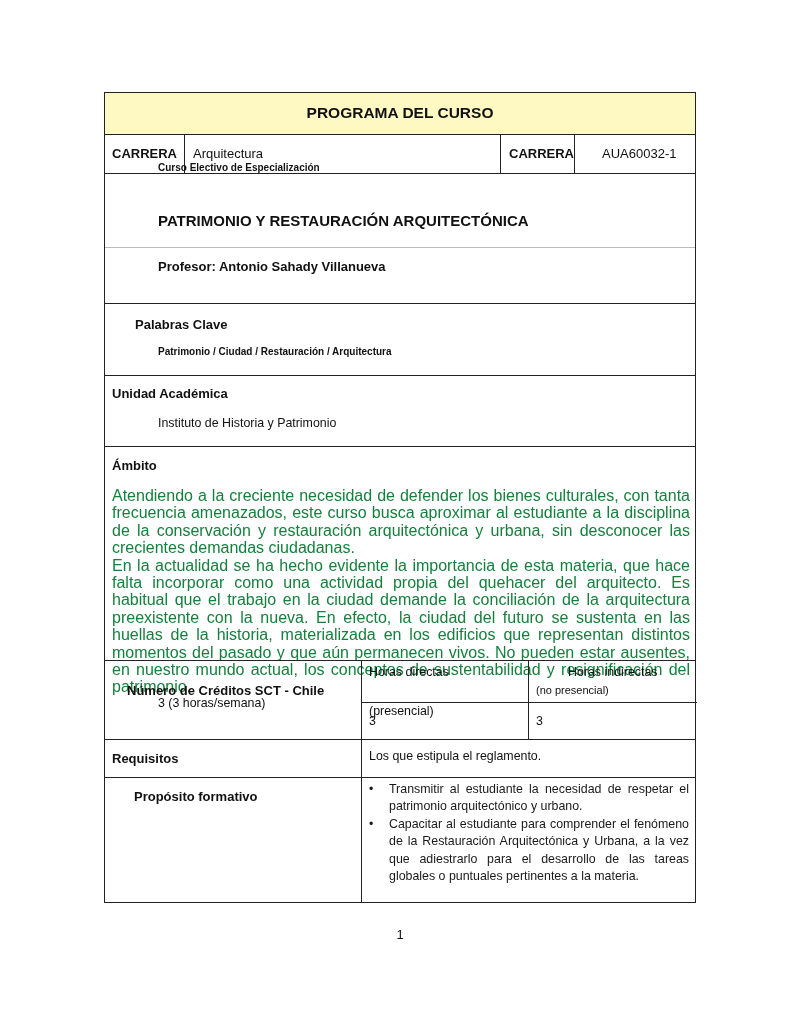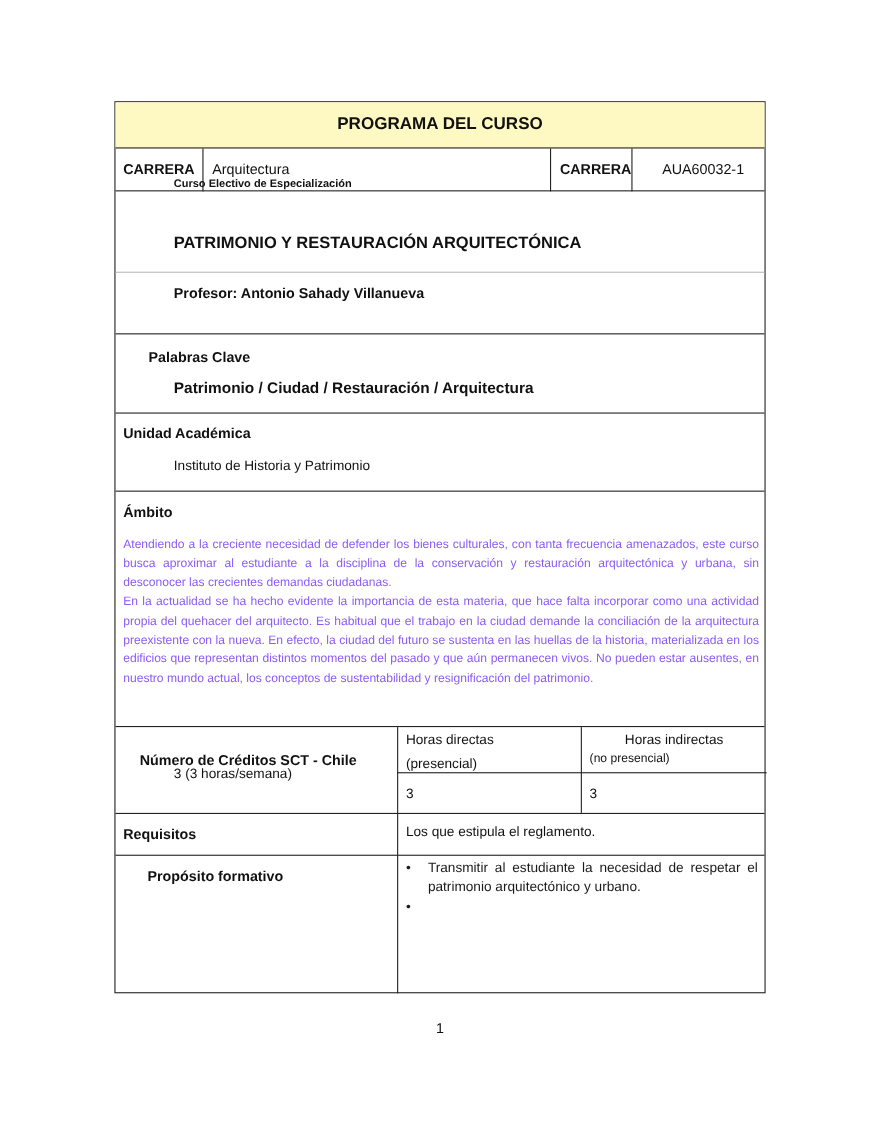--- a/index.html
+++ b/index.html
@@ -10,22 +10,22 @@
            box-sizing: border-box; border: 1.5px solid #222; }
     .hline { position: absolute; left: 0; width: 100%; height: 0; border-top: 1.5px solid #222; }
     .hline.light { border-top: 1px solid #bbb; }
     .vline { position: absolute; width: 0; border-left: 1.2px solid #222; }
     .txt { position: absolute; white-space: nowrap; font-size: 13px; line-height: 16px; }
     .b { font-weight: bold; }
     .hdr { position: absolute; left: 0; top: 0; width: 100%; height: 42px; background: #fef9c3; }
     .title { position: absolute; left: 0; top: 11px; width: 100%; text-align: center;
              font-size: 15.5px; font-weight: bold; }
     .course { font-size: 15px; font-weight: bold; }
-    .para { position: absolute; left: 7px; width: 578px; font-size: 11px; line-height: 17.4px;
-            text-align: justify; color: #8b5cf6; }
+    .para { position: absolute; left: 7px; width: 578px; font-size: 16px; line-height: 17.4px;
+            text-align: justify; color: #15803d; }
     .para p { margin: 0; }
     .list { position: absolute; left: 262px; top: 116px; width: 322px; margin: 0; padding: 0; list-style: none;
             font-size: 12.4px; line-height: 17.4px; color: #1a1a1a; }
     .list li { position: relative; padding-left: 22px; text-align: justify; }
     .bullet { position: absolute; left: 2px; top: 0; }
     .pagenum { position: absolute; left: 0; width: 800px; top: 927px; text-align: center; font-size: 13px; }
   </style>
 </head>
 <body>
 
@@ -47,57 +47,58 @@
     <div class="hline" style="top:80px;"></div>
 
     <div class="txt b" style="left:53px; top:67px; font-size:10px;">Curso Electivo de Especialización</div>
     <div class="txt course" style="left:53px; top:120px;">PATRIMONIO Y RESTAURACIÓN ARQUITECTÓNICA</div>
     <div class="hline light" style="top:154px;"></div>
 
     <div class="txt b" style="left:53px; top:166px; font-size:13px;">Profesor: Antonio Sahady Villanueva</div>
     <div class="hline" style="top:210px;"></div>
 
     <div class="txt b" style="left:7px; top:224px;margin-left:23px;">Palabras Clave</div>
-    <div class="txt b" style="left:53px; top:251px; font-size:14px;text-align:center;">Patrimonio / Ciudad / Restauración / Arquitectura</div>
+    <div class="txt b" style="left:53px; top:251px; font-size:10px;text-align:center;">Patrimonio / Ciudad / Restauración / Arquitectura</div>
     <div class="hline" style="top:282px;"></div>
 
     <div class="txt b" style="left:7px; top:293px;">Unidad Académica</div>
     <div class="txt" style="left:53px; top:322px; font-size:12.4px;">Instituto de Historia y Patrimonio</div>
     <div class="hline" style="top:353px;"></div>
 
     <div class="txt b" style="left:7px; top:365px;">Ámbito</div>
     <div class="para" style="top:394px;">
       <p>Atendiendo a la creciente necesidad de defender los bienes culturales, con tanta frecuencia amenazados, este curso busca aproximar al estudiante a la disciplina de la conservación y restauración arquitectónica y urbana, sin desconocer las crecientes demandas ciudadanas.</p>
       <p>En la actualidad se ha hecho evidente la importancia de esta materia, que hace falta incorporar como una actividad propia del quehacer del arquitecto. Es habitual que el trabajo en la ciudad demande la conciliación de la arquitectura preexistente con la nueva. En efecto, la ciudad del futuro se sustenta en las huellas de la historia, materializada en los edificios que representan distintos momentos del pasado y que aún permanecen vivos. No pueden estar ausentes, en nuestro mundo actual, los conceptos de sustentabilidad y resignificación del patrimonio.</p>
     </div>
     <div class="hline" style="top:567px;"></div>
 
     <div class="vline" style="left:256px; top:568px; height:242px;"></div>
     <div class="vline" style="left:423px; top:568px; height:78px;"></div>
     <div class="txt b" style="left:22px; top:578px;margin-top:12px;">Número de Créditos SCT - Chile</div>
     <div class="txt" style="left:53px; top:602px; font-size:12.4px;">3 (3 horas/semana)</div>
     <div class="txt" style="left:264px; top:571px; font-size:12.4px;">Horas directas</div>
-    <div class="txt" style="left:264px; top:593px; font-size:12.4px;text-align:center;">(presencial)</div>
+    <div class="txt" style="left:264px; top:610px; font-size:12.4px;text-align:center;">(presencial)</div>
     <div class="txt" style="left:431px; top:571px; font-size:12.4px;margin-left:32px;">Horas indirectas</div>
     <div class="txt" style="left:431px; top:589px; font-size:11px;">(no presencial)</div>
     <div class="hline" style="top:609px; left:256px; width:336px;"></div>
     <div class="txt" style="left:264px; top:620px; font-size:12.4px;">3</div>
     <div class="txt" style="left:431px; top:620px; font-size:12.4px;">3</div>
     <div class="hline" style="top:646px;"></div>
 
     <div class="txt b" style="left:7px; top:658px;">Requisitos</div>
     <div class="txt" style="left:264px; top:655px; font-size:12.4px;">Los que estipula el reglamento.</div>
     <div class="hline" style="top:684px;"></div>
 
     <div class="txt b" style="left:7px; top:696px;padding-left:22px;">Propósito formativo</div>
     <ul class="list" style="top:688px;">
       <li>
         <span class="bullet">•</span>
         <span>Transmitir al estudiante la necesidad de respetar el patrimonio arquitectónico y urbano.</span>
       </li>
       <li>
         <span class="bullet">•</span>
+        <span>Capacitar al estudiante para comprender el fenómeno de la Restauración Arquitectónica y Urbana, a la vez que adiestrarlo para el desarrollo de las tareas globales o puntuales pertinentes a la materia.</span>
       </li>
     </ul>
   </div>
 
   <div class="pagenum">1</div>
 </div>
 
 </body></html>

